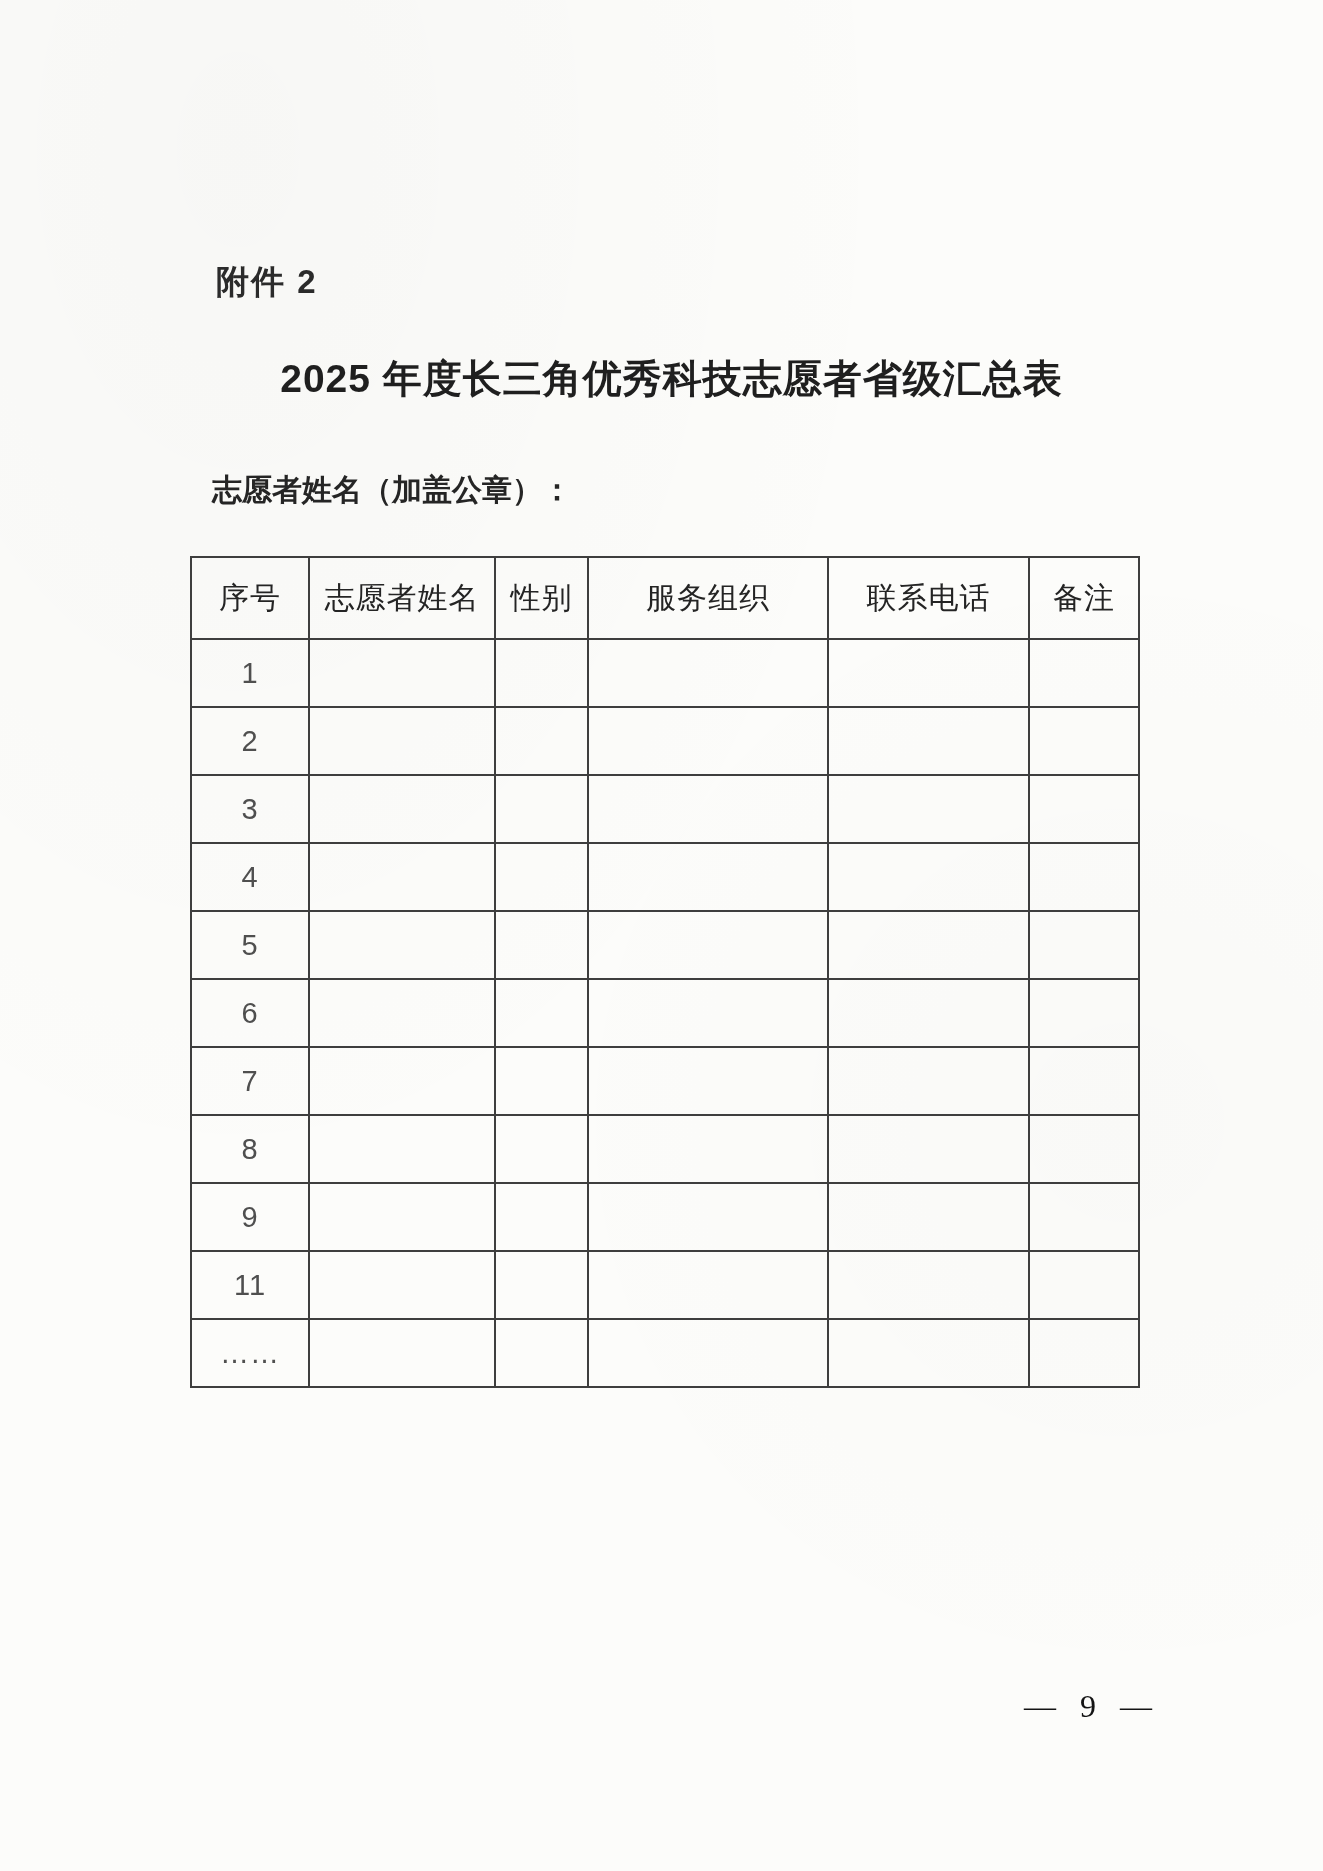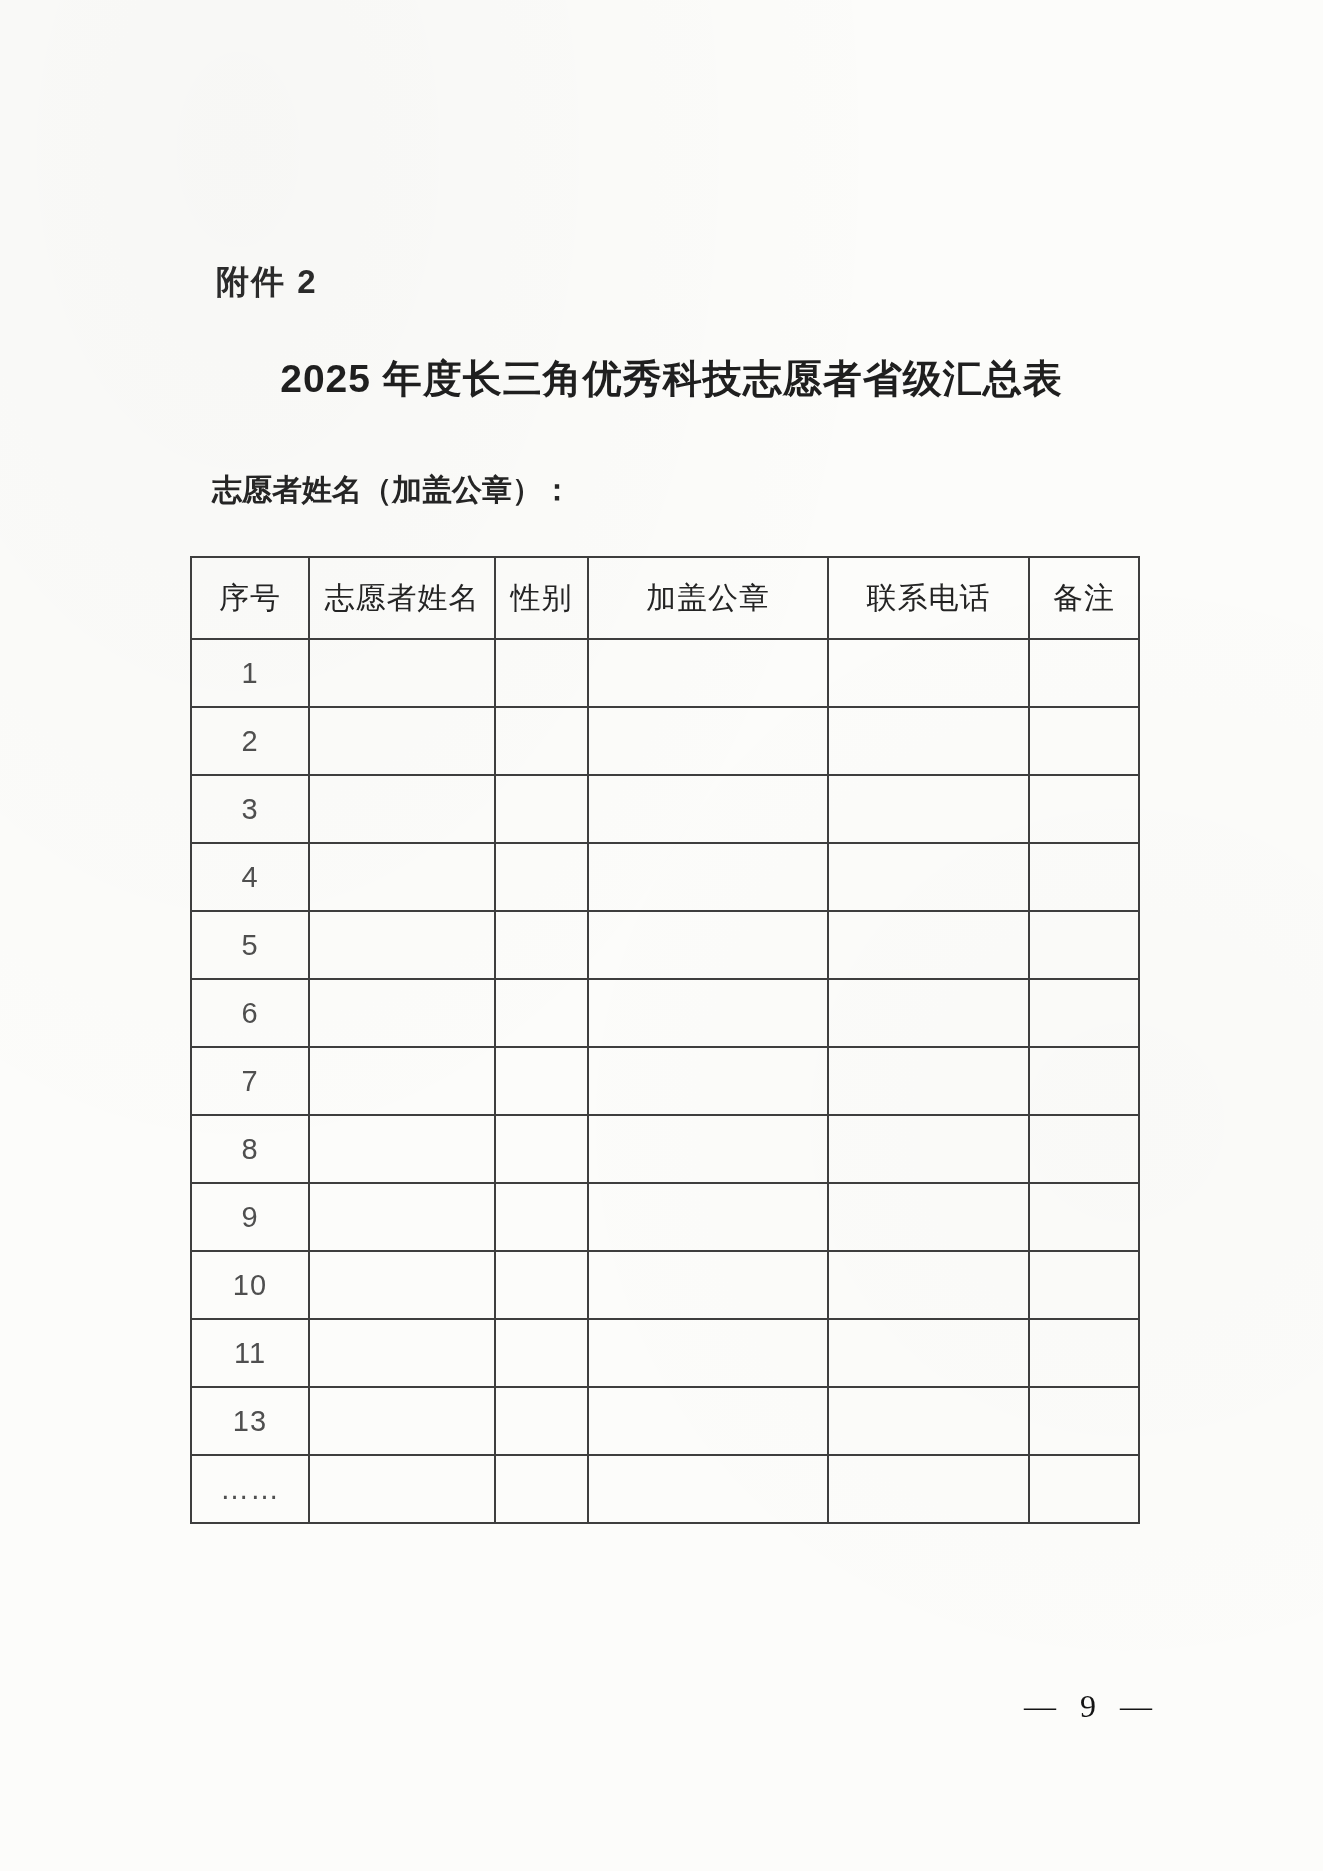--- a/index.html
+++ b/index.html
@@ -111,21 +111,21 @@
       <col style="width:93px">
       <col style="width:240px">
       <col style="width:201px">
       <col style="width:110px">
     </colgroup>
     <thead>
       <tr>
           <th>序号</th>
           <th>志愿者姓名</th>
           <th>性别</th>
-          <th>加盖公章</th>
+          <th>服务组织</th>
           <th>联系电话</th>
           <th>备注</th>
         </tr>
     </thead>
     <tbody>
         <tr>
           <td class="num">1</td>
           <td></td>
           <td></td>
           <td></td>
@@ -190,37 +190,21 @@
         </tr>
         <tr>
           <td class="num">9</td>
           <td></td>
           <td></td>
           <td></td>
           <td></td>
           <td></td>
         </tr>
         <tr>
-          <td class="num">10</td>
-          <td></td>
-          <td></td>
-          <td></td>
-          <td></td>
-          <td></td>
-        </tr>
-        <tr>
           <td class="num">11</td>
-          <td></td>
-          <td></td>
-          <td></td>
-          <td></td>
-          <td></td>
-        </tr>
-        <tr>
-          <td class="num">13</td>
           <td></td>
           <td></td>
           <td></td>
           <td></td>
           <td></td>
         </tr>
         <tr>
           <td class="num">……</td>
           <td></td>
           <td></td>

